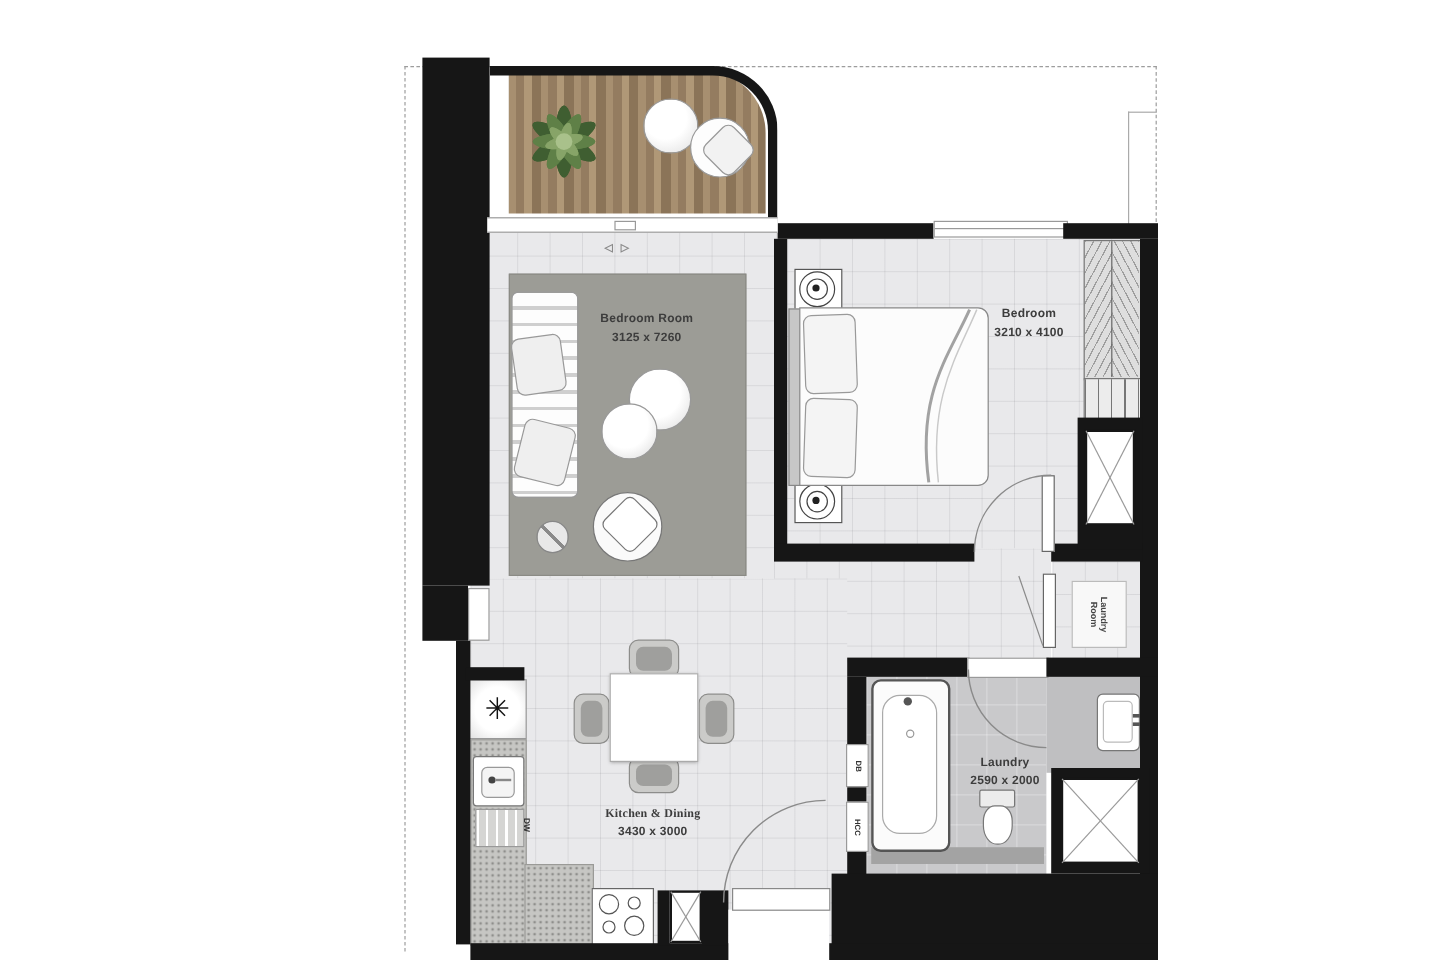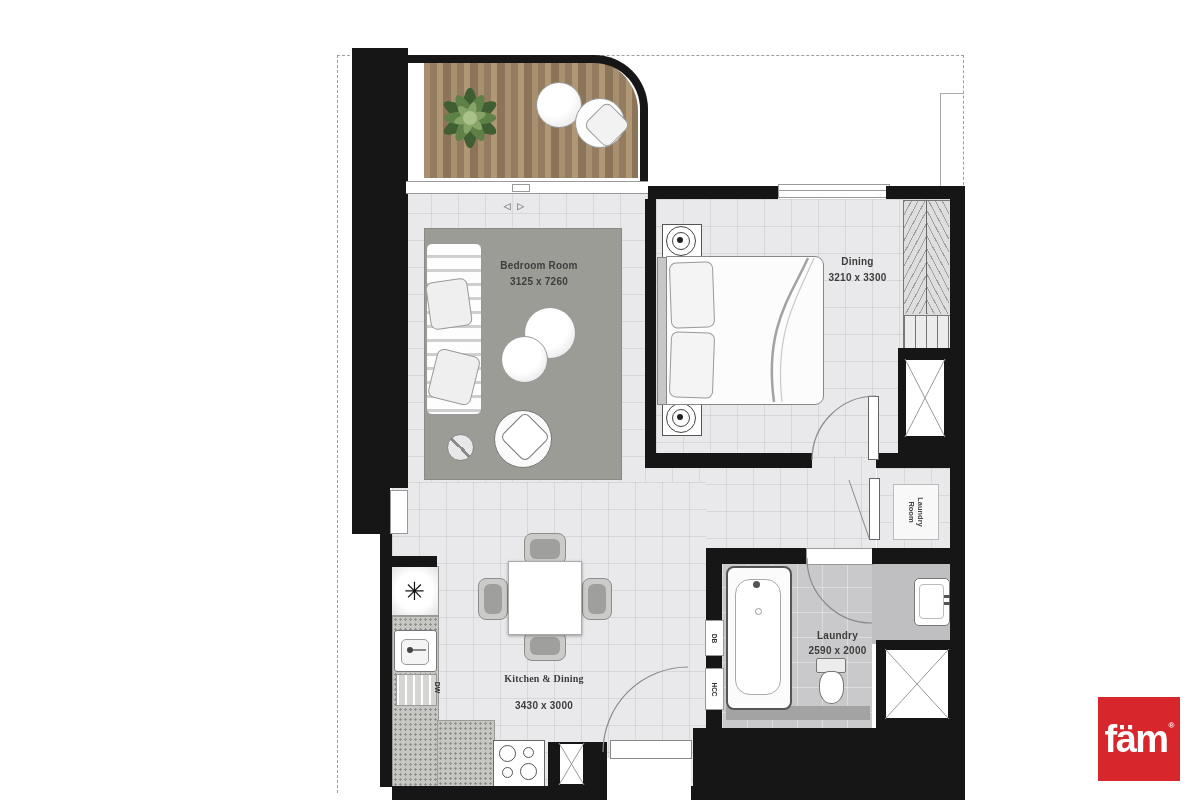--- a/index.html
+++ b/index.html
@@ -251,27 +251,23 @@
 
   <div class="vlabel" style="left:893px;top:484px;width:44px;height:54px;background:#f8f8f8;border:1px solid #bbb;font-size:7.5px;line-height:9px;color:#444;">
     <span style="text-align:center;">
       <span>Laundry</span><br>
       <span>Room</span>
     </span>
   </div>
 
   <div class="lbl" style="left:478px;top:259px;width:122px;">Bedroom Room</div>
   <div class="lbl" style="left:478px;top:275px;width:122px;">3125 x 7260</div>
-  <div class="lbl" style="left:800px;top:255px;width:115px;">Dining</div>
-  <div class="lbl" style="left:800px;top:271px;width:115px;">3210 x 3300</div>
+  <div class="lbl" style="left:800px;top:255px;width:115px;">Bedroom</div>
+  <div class="lbl" style="left:800px;top:271px;width:115px;">3210 x 4100</div>
   <div class="lbl" style="left:482px;top:672px;width:124px;font-family:Liberation Serif, serif;">Kitchen &amp; Dining</div>
-  <div class="lbl" style="left:482px;top:687px;width:124px;margin-top:12px;">3430 x 3000</div>
+  <div class="lbl" style="left:482px;top:687px;width:124px;">3430 x 3000</div>
   <div class="lbl" style="left:780px;top:629px;width:115px;">Laundry</div>
   <div class="lbl" style="left:780px;top:644px;width:115px;">2590 x 2000</div>
 
   <div class="abs" style="left:432px;top:684px;font-weight:bold;font-size:7px;color:#333;transform:rotate(90deg);white-space:nowrap;">DW</div>
 
-  <div class="logo" style="left:1098px;top:697px;width:82px;height:84px;background:#D7262C;">
-    <span class="t">fäm</span>
-      <span class="r">®</span>
-  </div>
 
 </div>
 
 </body></html>

